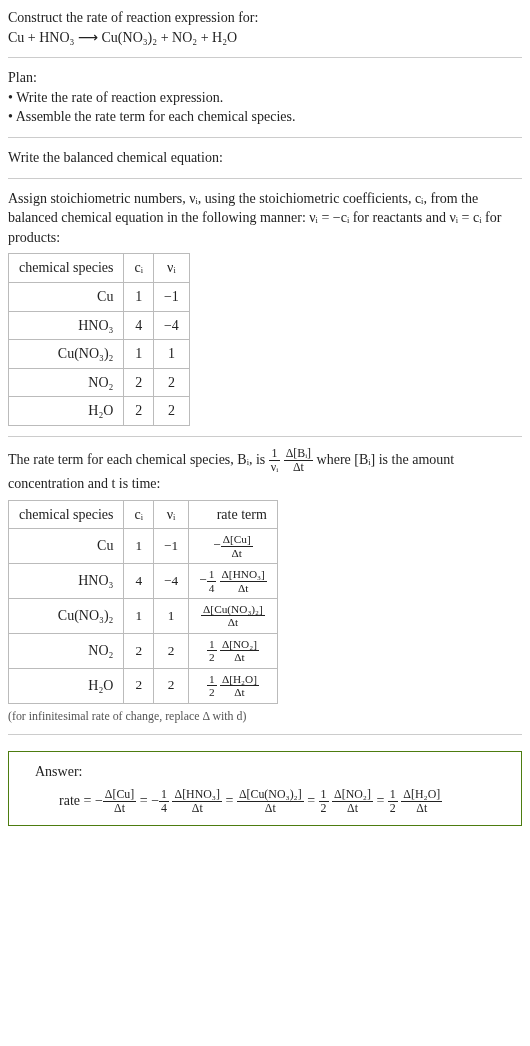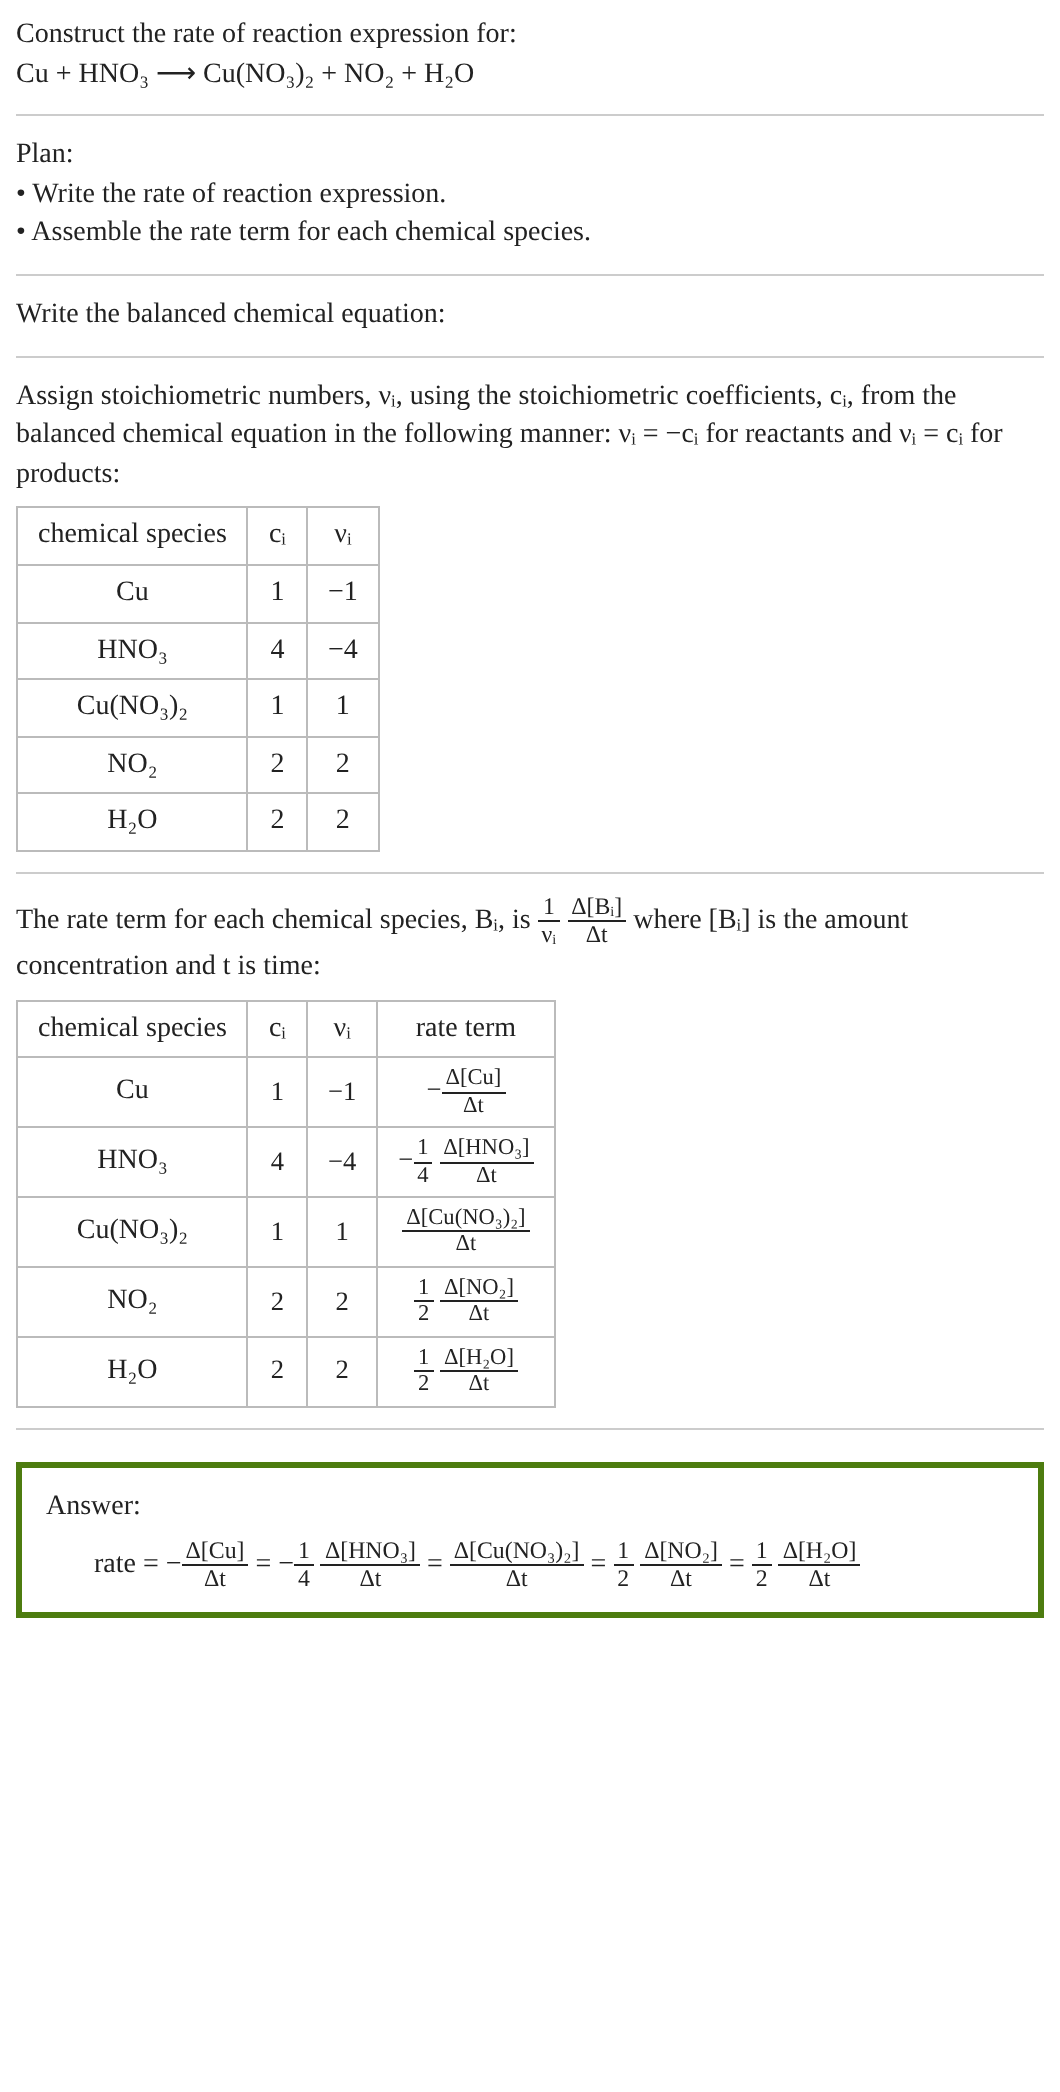--- a/index.html
+++ b/index.html
@@ -24,21 +24,21 @@
       border-collapse: collapse;
       margin-top: 6px;
     }
     table.data td, table.data th {
       border: 1px solid #bbb;
       padding: 4px 10px;
       text-align: center;
       font-weight: normal;
     }
     table.data th {
-      text-align: center;
+      text-align: right;
     }
     .frac {
       display: inline-block;
       text-align: center;
       vertical-align: middle;
       font-size: 0.85em;
       line-height: 1.1;
     }
     .frac .num {
       display: block;
@@ -48,22 +48,22 @@
     .frac .den {
       display: block;
       padding: 0 2px;
     }
     .small-note {
       font-size: 0.85em;
       color: #555;
       margin-top: 4px;
     }
     .answer-box {
-      border: 3px solid #4d7c0f;
-      padding: 10px 12px;
+      border: 1px solid #4d7c0f;
+      padding: 10px 26px;
       margin-top: 16px;
     }
     .answer-box .answer-label {
       margin-bottom: 6px;
     }
     .indent {
       padding-left: 24px;
     }
     .rate-line {
       white-space: nowrap;
@@ -142,21 +142,21 @@
     <span class="frac"><span class="num">1</span><span class="den">νᵢ</span></span>
     <span class="frac"><span class="num">Δ[Bᵢ]</span><span class="den">Δt</span></span>
     <span> where [Bᵢ] is the amount concentration and t is time:</span>
   </div>
   <table class="data rate-terms-table">
     <tbody>
         <tr>
       <th>chemical species</th>
       <th style="text-align:center">cᵢ</th>
       <th style="text-align:center">νᵢ</th>
-      <th style="text-align:center">rate term</th>
+      <th style="">rate term</th>
     </tr>
     </tbody>
       <tbody id="rate-body">
         <tr>
           <th>Cu</th>
           <td>1</td>
           <td>−1</td>
           <td>−<span class="frac"><span class="num">Δ[Cu]</span><span class="den">Δt</span></span></td>
         </tr>
         <tr>
@@ -178,20 +178,21 @@
           <td><span class="frac"><span class="num">1</span><span class="den">2</span></span> <span class="frac"><span class="num">Δ[NO₂]</span><span class="den">Δt</span></span></td>
         </tr>
         <tr>
           <th>H₂O</th>
           <td>2</td>
           <td>2</td>
           <td><span class="frac"><span class="num">1</span><span class="den">2</span></span> <span class="frac"><span class="num">Δ[H₂O]</span><span class="den">Δt</span></span></td>
         </tr>
       </tbody>
   </table>
+  <div class="small-note">(for infinitesimal rate of change, replace Δ with d)</div>
 </div>
 <hr>
 
 <div class="section">
   <div class="answer-box">
     <div class="answer-label">Answer:</div>
     <div class="indent rate-line" id="rate-expr"><span>rate = </span>−<span class="frac"><span class="num">Δ[Cu]</span><span class="den">Δt</span></span> = −<span class="frac"><span class="num">1</span><span class="den">4</span></span> <span class="frac"><span class="num">Δ[HNO₃]</span><span class="den">Δt</span></span> = <span class="frac"><span class="num">Δ[Cu(NO₃)₂]</span><span class="den">Δt</span></span> = <span class="frac"><span class="num">1</span><span class="den">2</span></span> <span class="frac"><span class="num">Δ[NO₂]</span><span class="den">Δt</span></span> = <span class="frac"><span class="num">1</span><span class="den">2</span></span> <span class="frac"><span class="num">Δ[H₂O]</span><span class="den">Δt</span></span></div>
   </div>
 </div>
 

